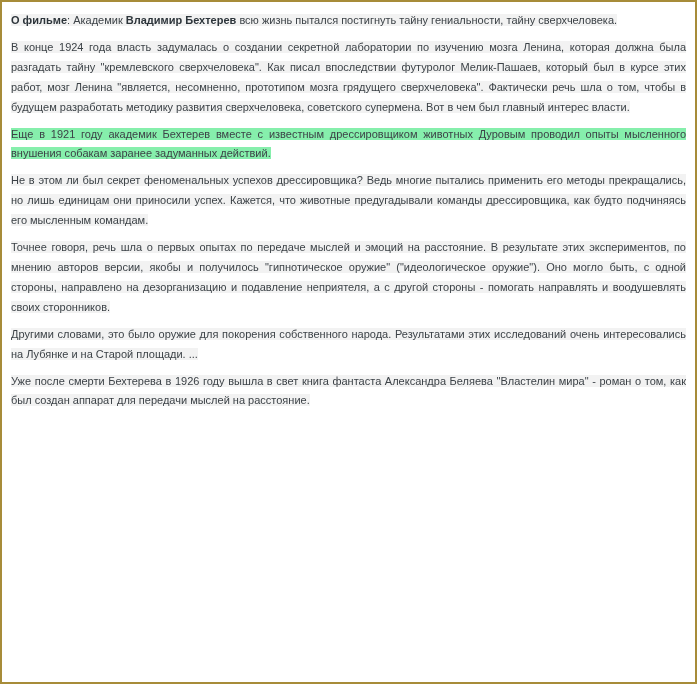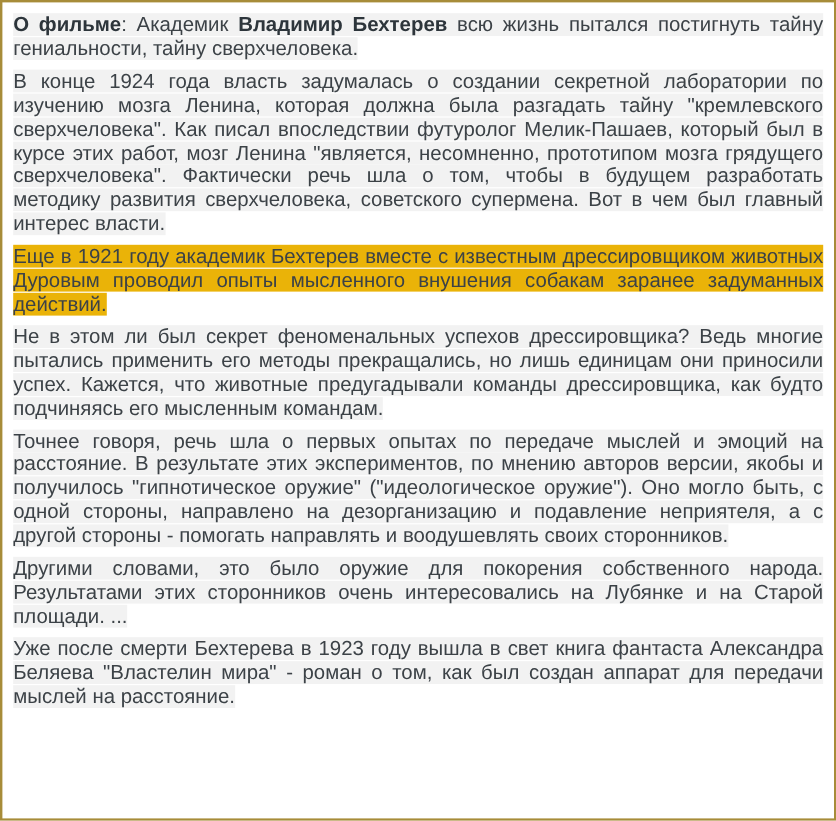--- a/index.html
+++ b/index.html
@@ -11,21 +11,21 @@
     box-sizing: border-box;
     width: 697px;
     height: 684px;
     border: 2px solid #a78c39;
     background: #ffffff;
     padding: 9px 9px 6px 9px;
     overflow: hidden;
   }
   .article {
     font-family: "Liberation Sans", "DejaVu Sans", sans-serif;
-    font-size: 17px;
+    font-size: 11px;
     line-height: 19.9px;
     color: #3c4247;
   }
   .article p {
     margin: 0 0 7px 0;
     text-align: justify;
   }
   .article p:last-child {
     margin-bottom: 0;
   }
@@ -36,19 +36,19 @@
     color: #2d353b;
   }
 </style>
 </head>
 <body>
 
 <div class="frame" style="border-color: rgb(167, 140, 57); background: rgb(255, 255, 255);">
   <div class="article" style="color: rgb(60, 66, 71);">
       <p><span class="hl" style="background-color: rgb(242, 242, 242);"><b>О фильме</b><span>: Академик </span><b>Владимир Бехтерев</b><span> всю жизнь пытался постигнуть тайну гениальности, тайну сверхчеловека.</span></span></p>
       <p><span class="hl" style="background-color: rgb(242, 242, 242);"><span>В конце 1924 года власть задумалась о создании секретной лаборатории по изучению мозга Ленина, которая должна была разгадать тайну "кремлевского сверхчеловека". Как писал впоследствии футуролог Мелик-Пашаев, который был в курсе этих работ, мозг Ленина "является, несомненно, прототипом мозга грядущего сверхчеловека". Фактически речь шла о том, чтобы в будущем разработать методику развития сверхчеловека, советского супермена. Вот в чем был главный интерес власти.</span></span></p>
-      <p><span class="hl" style="background-color: #eab308; margin-top: 28px;"><span>Еще в 1921 году академик Бехтерев вместе с известным дрессировщиком животных Дуровым проводил опыты мысленного внушения собакам заранее задуманных действий.</span></span></p>
+      <p><span class="hl" style="background-color: #86efac; margin-top: 28px;"><span>Еще в 1921 году академик Бехтерев вместе с известным дрессировщиком животных Дуровым проводил опыты мысленного внушения собакам заранее задуманных действий.</span></span></p>
       <p><span class="hl" style="background-color: rgb(242, 242, 242);"><span>Не в этом ли был секрет феноменальных успехов дрессировщика? Ведь многие пытались применить его методы прекращались, но лишь единицам они приносили успех. Кажется, что животные предугадывали команды дрессировщика, как будто подчиняясь его мысленным командам.</span></span></p>
       <p><span class="hl" style="background-color: rgb(242, 242, 242);"><span>Точнее говоря, речь шла о первых опытах по передаче мыслей и эмоций на расстояние. В результате этих экспериментов, по мнению авторов версии, якобы и получилось "гипнотическое оружие" ("идеологическое оружие"). Оно могло быть, с одной стороны, направлено на дезорганизацию и подавление неприятеля, а с другой стороны - помогать направлять и воодушевлять своих сторонников.</span></span></p>
-      <p><span class="hl" style="background-color: rgb(242, 242, 242);"><span>Другими словами, это было оружие для покорения собственного народа. Результатами этих сторонников очень интересовались на Лубянке и на Старой площади. ...</span></span></p>
-      <p><span class="hl" style="background-color: rgb(242, 242, 242);"><span>Уже после смерти Бехтерева в 1923 году вышла в свет книга фантаста Александра Беляева "Властелин мира" - роман о том, как был создан аппарат для передачи мыслей на расстояние.</span></span></p>
+      <p><span class="hl" style="background-color: rgb(242, 242, 242);"><span>Другими словами, это было оружие для покорения собственного народа. Результатами этих исследований очень интересовались на Лубянке и на Старой площади. ...</span></span></p>
+      <p><span class="hl" style="background-color: rgb(242, 242, 242);"><span>Уже после смерти Бехтерева в 1926 году вышла в свет книга фантаста Александра Беляева "Властелин мира" - роман о том, как был создан аппарат для передачи мыслей на расстояние.</span></span></p>
     </div>
 </div>
 
 </body></html>

